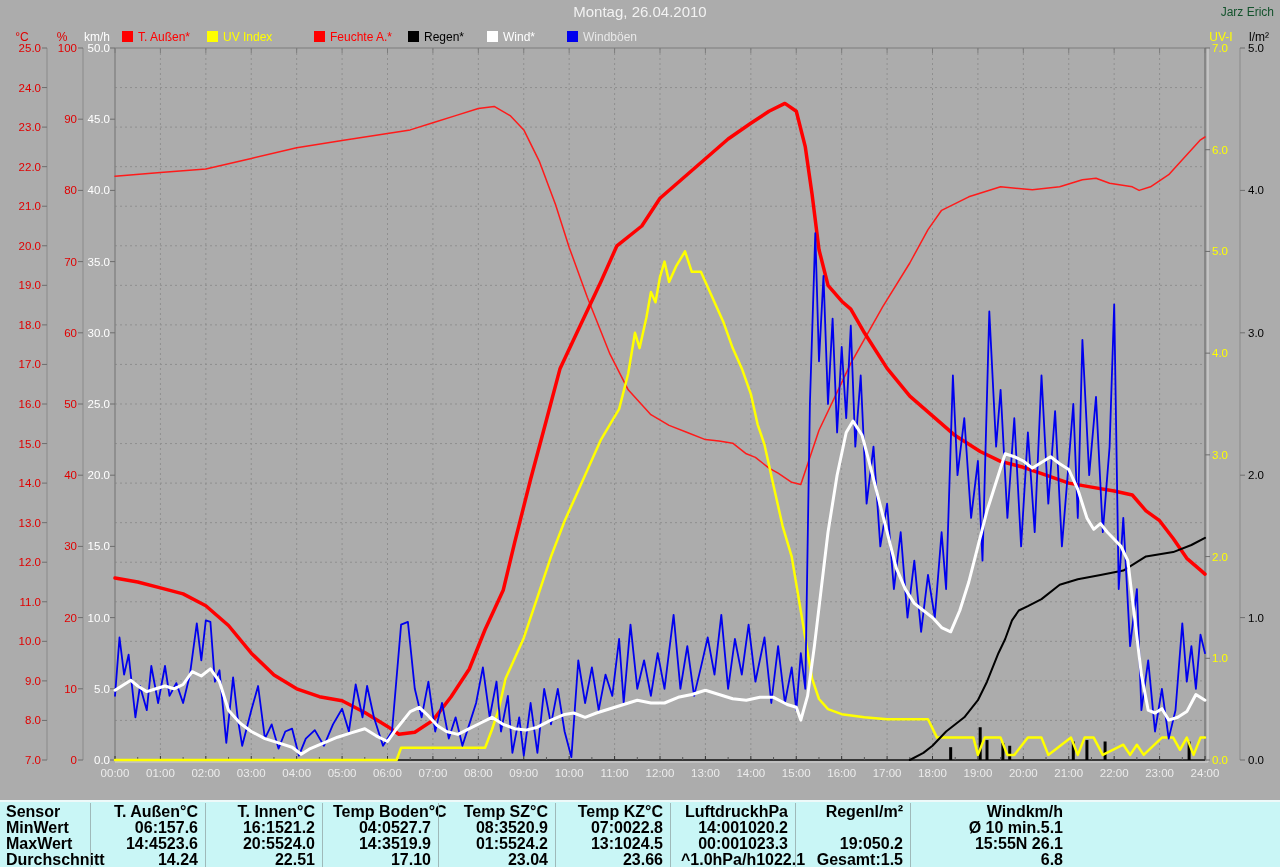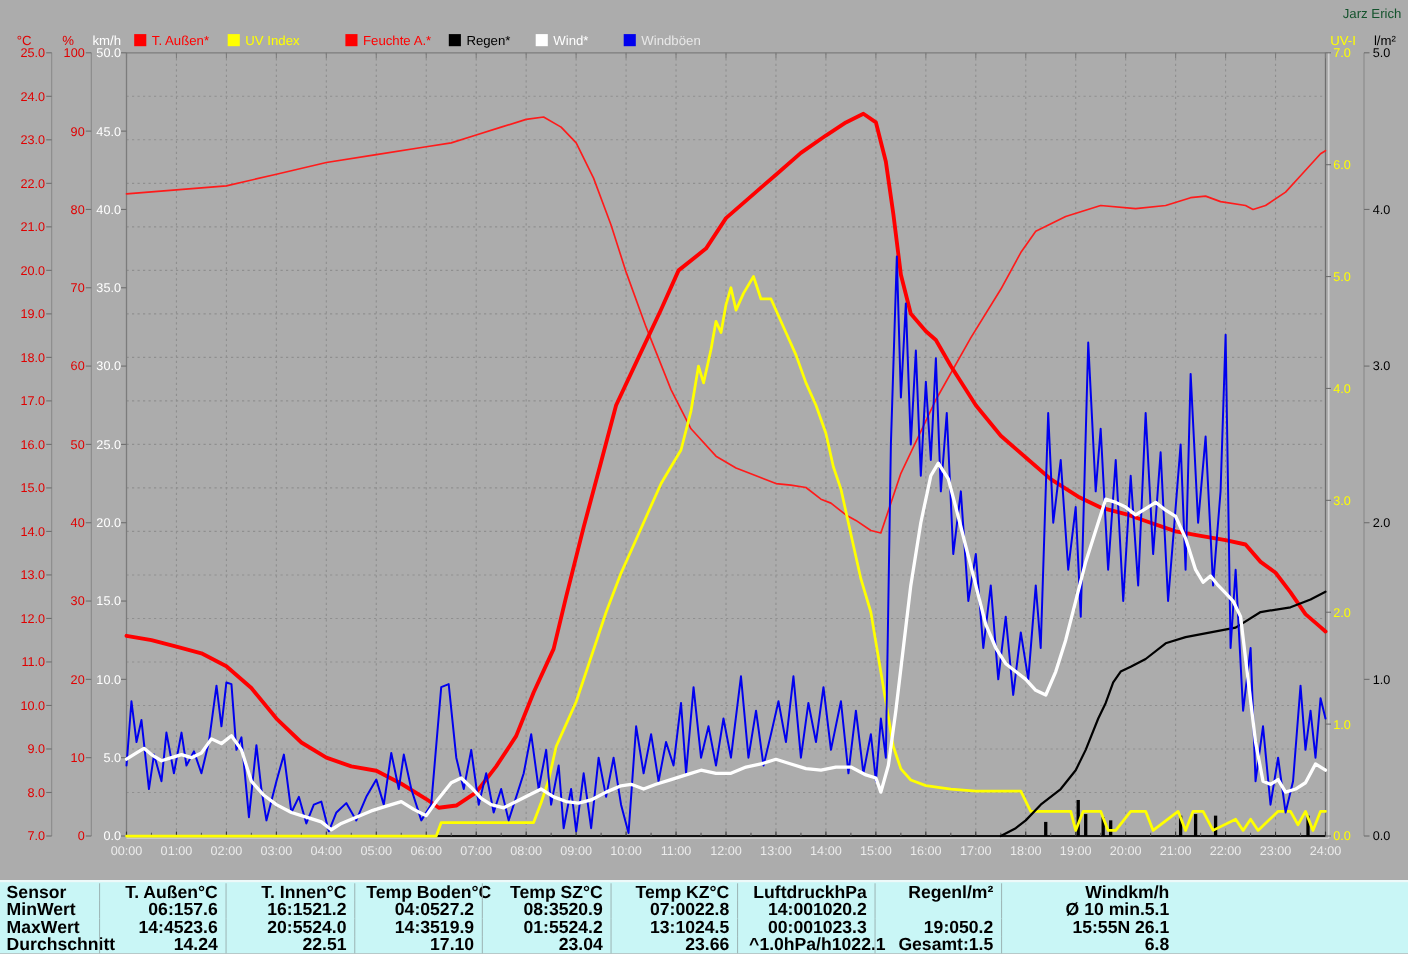--- a/index.html
+++ b/index.html
@@ -16,20 +16,23 @@
   .rowlabel{padding-left:6px;white-space:nowrap;}
   .group{border-left:1px solid #9fb9b9;display:flex;white-space:nowrap;}
   .group .t{flex:1 1 auto;padding-left:10px;text-align:right;}
   .group .v{flex:0 0 auto;padding-right:7px;text-align:right;}
   .filler{}
 </style>
 </head>
 <body>
 
 <div class="stage">
+  <div class="titlebar">
+    <span>Montag, 26.04.2010</span>
+  </div>
   <span class="watermark">Jarz Erich</span>
   <svg id="chart" width="1280" height="800">
       <line x1="160.41666666666666" y1="48" x2="160.41666666666666" y2="760" stroke="#8f8f8f" stroke-width="1" stroke-dasharray="2,3"></line>
       <line x1="205.83333333333331" y1="48" x2="205.83333333333331" y2="760" stroke="#8f8f8f" stroke-width="1" stroke-dasharray="2,3"></line>
       <line x1="251.25" y1="48" x2="251.25" y2="760" stroke="#8f8f8f" stroke-width="1" stroke-dasharray="2,3"></line>
       <line x1="296.66666666666663" y1="48" x2="296.66666666666663" y2="760" stroke="#8f8f8f" stroke-width="1" stroke-dasharray="2,3"></line>
       <line x1="342.08333333333337" y1="48" x2="342.08333333333337" y2="760" stroke="#8f8f8f" stroke-width="1" stroke-dasharray="2,3"></line>
       <line x1="387.5" y1="48" x2="387.5" y2="760" stroke="#8f8f8f" stroke-width="1" stroke-dasharray="2,3"></line>
       <line x1="432.9166666666667" y1="48" x2="432.9166666666667" y2="760" stroke="#8f8f8f" stroke-width="1" stroke-dasharray="2,3"></line>
       <line x1="478.3333333333333" y1="48" x2="478.3333333333333" y2="760" stroke="#8f8f8f" stroke-width="1" stroke-dasharray="2,3"></line>
@@ -367,21 +370,21 @@
       <div class="group">
         <div class="t">06:15</div>
         <div class="v">7.6</div>
       </div>
       <div class="group">
         <div class="t">16:15</div>
         <div class="v">21.2</div>
       </div>
       <div class="group">
         <div class="t">04:05</div>
-        <div class="v">27.2</div>
+        <div class="v">27.7</div>
       </div>
       <div class="group">
         <div class="t">08:35</div>
         <div class="v">20.9</div>
       </div>
       <div class="group">
         <div class="t">07:00</div>
         <div class="v">22.8</div>
       </div>
       <div class="group">

